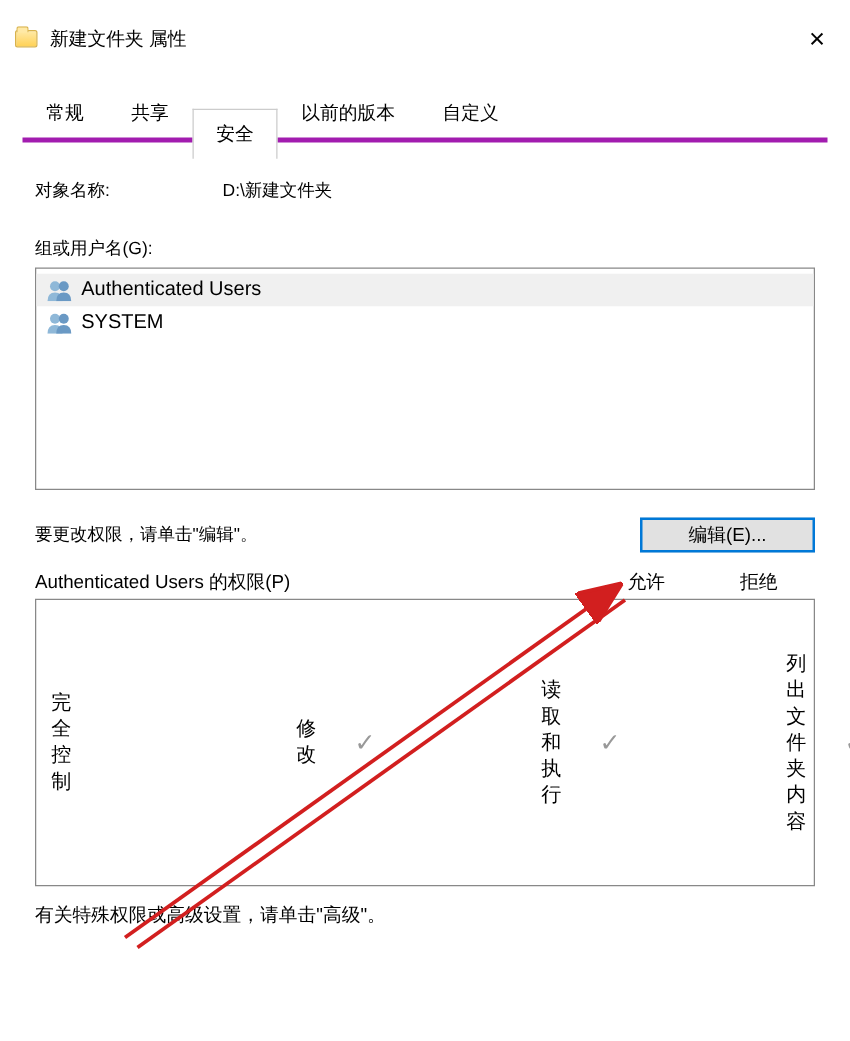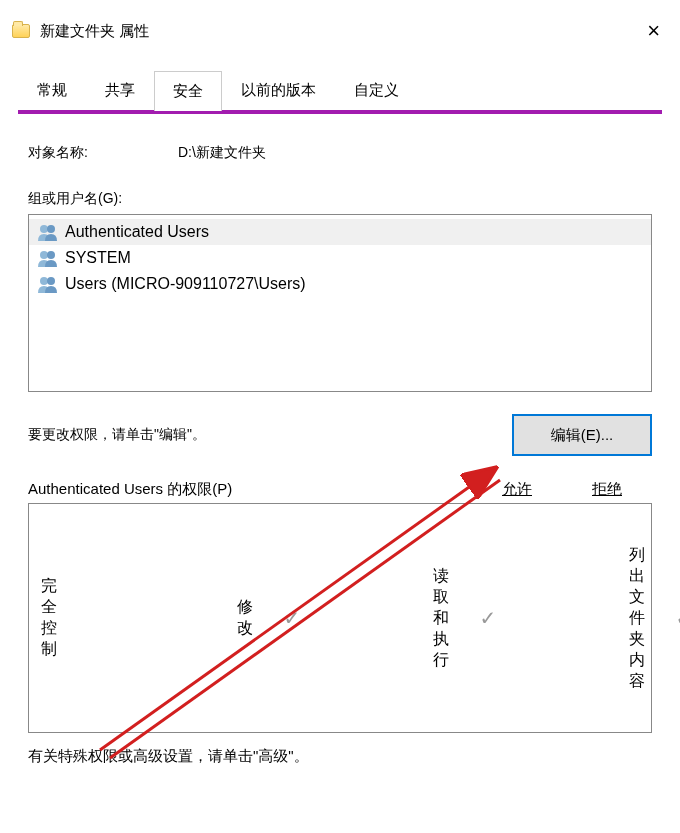--- a/index.html
+++ b/index.html
@@ -4,38 +4,38 @@
   <style>
     * { box-sizing: border-box; margin: 0; padding: 0; }
     body { font-family: "Microsoft YaHei", "Segoe UI", sans-serif; font-size: 14px; background: #fff; width: 680px; height: 833px; position: relative; }
     .titlebar { display: flex; align-items: center; padding: 20px 12px; }
     .titlebar .folder-icon { width: 18px; height: 14px; background: linear-gradient(#ffe9a6,#ffd257); border:1px solid #d8b24c; border-radius:2px; position:relative; margin-right: 10px; }
     .titlebar .folder-icon::before { content:""; position:absolute; top:-4px; left:0; width:8px; height:4px; background:#ffe9a6; border:1px solid #d8b24c; border-bottom:none; border-radius:2px 2px 0 0;}
     .titlebar .title { font-size: 15px; }
     .close-btn { margin-left:auto; font-size:22px; line-height:1; padding:0 8px; cursor:default; font-weight:300; }
     .tabs { display:flex; border-bottom:4px solid #a21caf; margin:8px 18px 0 18px; }
     .tab { padding:10px 18px; font-size:15px; border:1px solid transparent; border-bottom:none; cursor:default; position:relative; }
-    .tab.active { border-color:#ccc; background:#fff; top:1px; }
+    .tab.active { border-color:#ccc; background:#fff; top:17px; }
     .content { padding:18px 28px 10px 28px; }
     .row-obj { display:flex; margin:12px 0 28px 0;align-items:flex-end; }
     .row-obj .lbl { width:150px; }
     .row-obj .val { }
     .group-label { margin-bottom:6px; }
     .user-list { border:1px solid #888; height:178px; padding:4px 0; overflow-y:auto; }
     .user-item { display:flex; align-items:flex-start; padding:4px 8px; font-size:16px; }
     .user-item.selected { background:#f0f0f0; }
     .user-icon { width:22px; height:18px; margin-right:6px; position:relative; }
     .user-icon svg { width:22px; height:18px; }
     .edit-row { display:flex; align-items:center; margin:22px 0 14px 0; }
     .edit-row .txt { flex:1; }
-    .btn { min-width:140px; height:42px; background:#e1e1e1; border:1px solid #adadad; font-family:inherit; font-size:15px; cursor:default; }
+    .btn { min-width:140px; height:28px; background:#e1e1e1; border:1px solid #adadad; font-family:inherit; font-size:15px; cursor:default; }
     .btn.focused { border:2px solid #0078d7; }
-    .perm-header { display:flex; margin:24px 0 4px 0; }
+    .perm-header { display:flex; margin:14px 0 4px 0; }
     .perm-header .plabel { flex:1; font-size:15px; }
-    .perm-header .col { width:90px; text-align:center; font-size:15px;text-decoration:underline; }
+    .perm-header .col { width:90px; text-align:center; font-size:15px; }
     .perm-box { border:1px solid #888; height:230px; display:flex; }
     .perm-rows { flex:1; display:flex; flex-direction:row; justify-content:space-between; padding:8px 0;}
     .perm-row { display:flex; align-items:center; padding:0 12px; font-size:16px; }
     .perm-row .pname { flex:1; }
     .perm-row .pcol { width:78px; text-align:center; }
     .check { color:#999; font-size:20px; }
     .scrollbar { width:17px; background:#f0f0f0; border-left:1px solid #ddd; display:flex; flex-direction:column; align-items:center; justify-content:space-between; padding:3px 0;}
     .scroll-arrow { font-size:11px; color:#606060; }
     .adv-row { display:flex; align-items:center; margin:14px 0; }
     .adv-row .txt { flex:1; font-size:15px; }
@@ -76,29 +76,20 @@
       <span>Authenticated Users</span>
     </div>
     <div class="user-item">
       <span class="user-icon"><svg viewBox="0 0 22 18">
             <circle cx="7" cy="6" r="4" fill="#8fb8d8"></circle>
             <circle cx="14" cy="6" r="4" fill="#6a99c4"></circle>
             <path d="M1 18 Q1 11 7 11 Q13 11 13 18 Z" fill="#8fb8d8"></path>
             <path d="M8 18 Q8 11 14 11 Q20 11 20 18 Z" fill="#6a99c4"></path>
           </svg></span>
       <span>SYSTEM</span>
-    </div>
-    <div class="user-item">
-      <span class="user-icon"><svg viewBox="0 0 22 18">
-            <circle cx="7" cy="6" r="4" fill="#8fb8d8"></circle>
-            <circle cx="14" cy="6" r="4" fill="#6a99c4"></circle>
-            <path d="M1 18 Q1 11 7 11 Q13 11 13 18 Z" fill="#8fb8d8"></path>
-            <path d="M8 18 Q8 11 14 11 Q20 11 20 18 Z" fill="#6a99c4"></path>
-          </svg></span>
-      <span>Users (MICRO-909110727\Users)</span>
     </div>
   </div>
 
   <div class="edit-row">
     <span class="txt">要更改权限，请单击"编辑"。</span>
     <button class="btn focused">编辑(E)...</button>
   </div>
 
   <div class="perm-header">
     <span class="plabel">Authenticated Users 的权限(P)</span>

